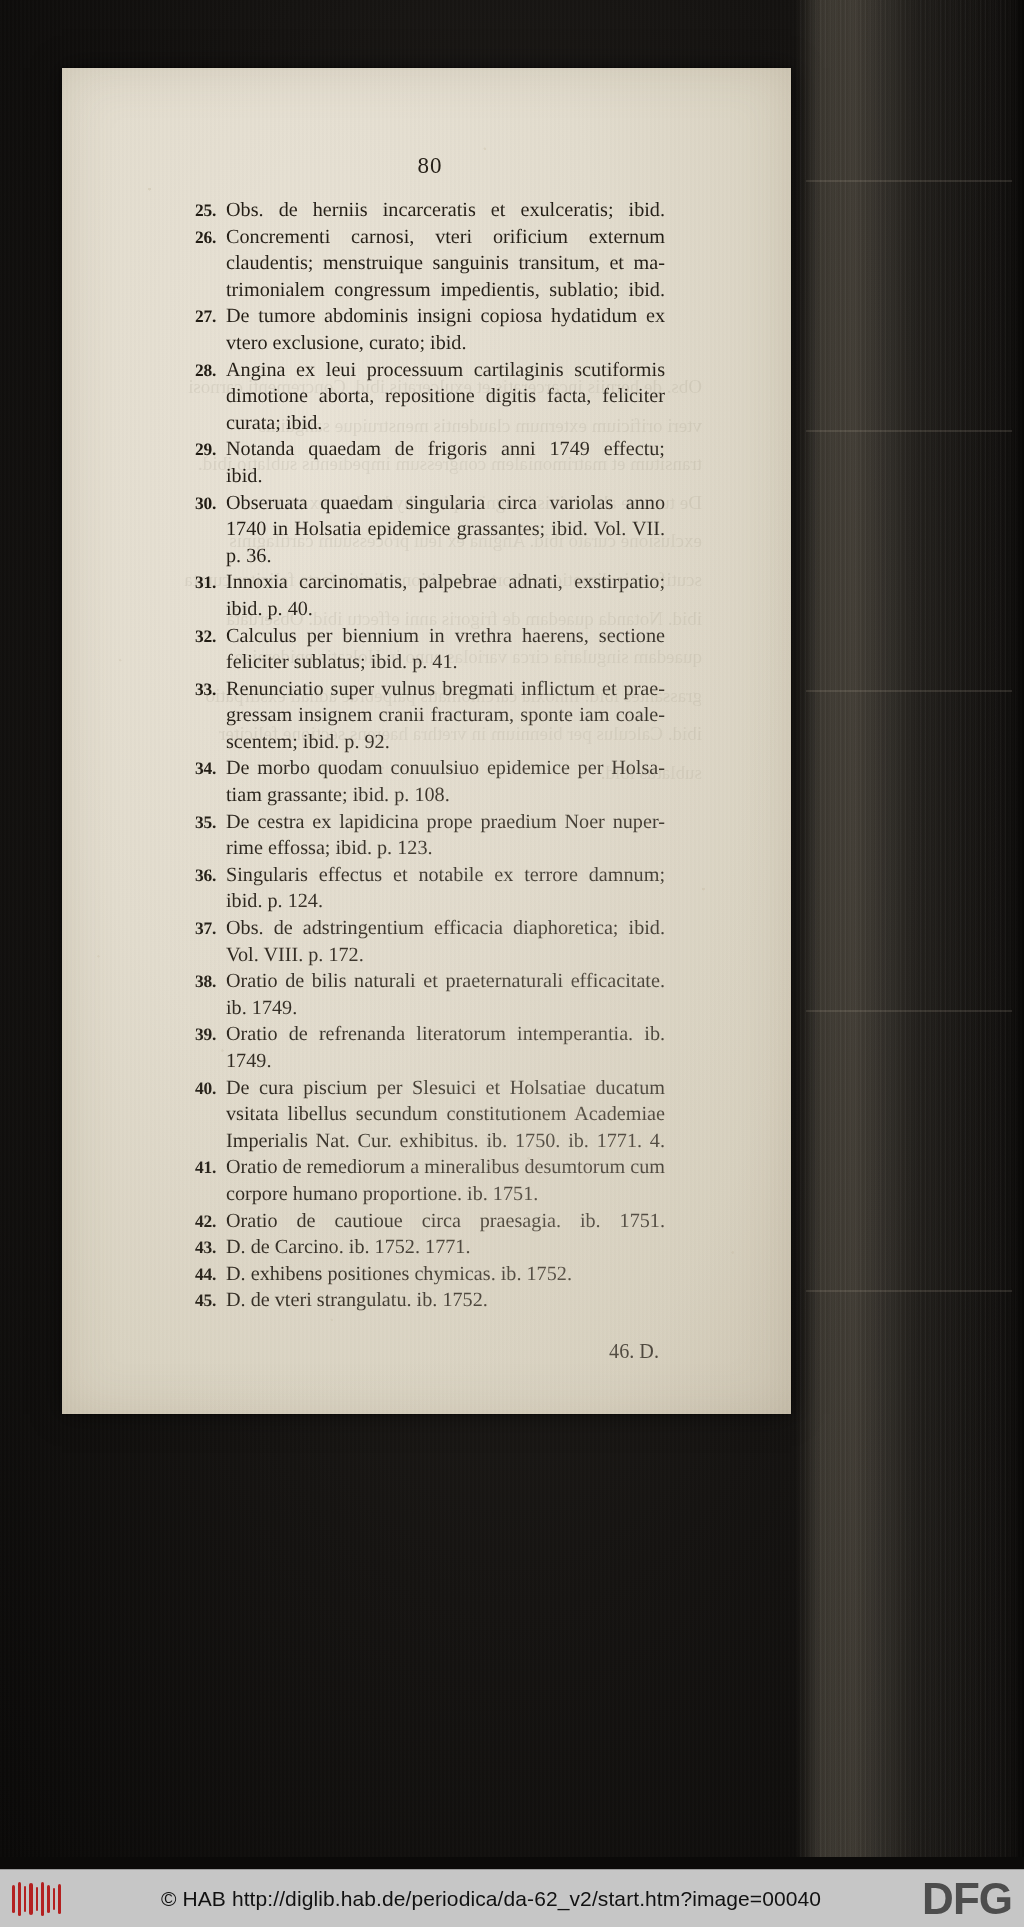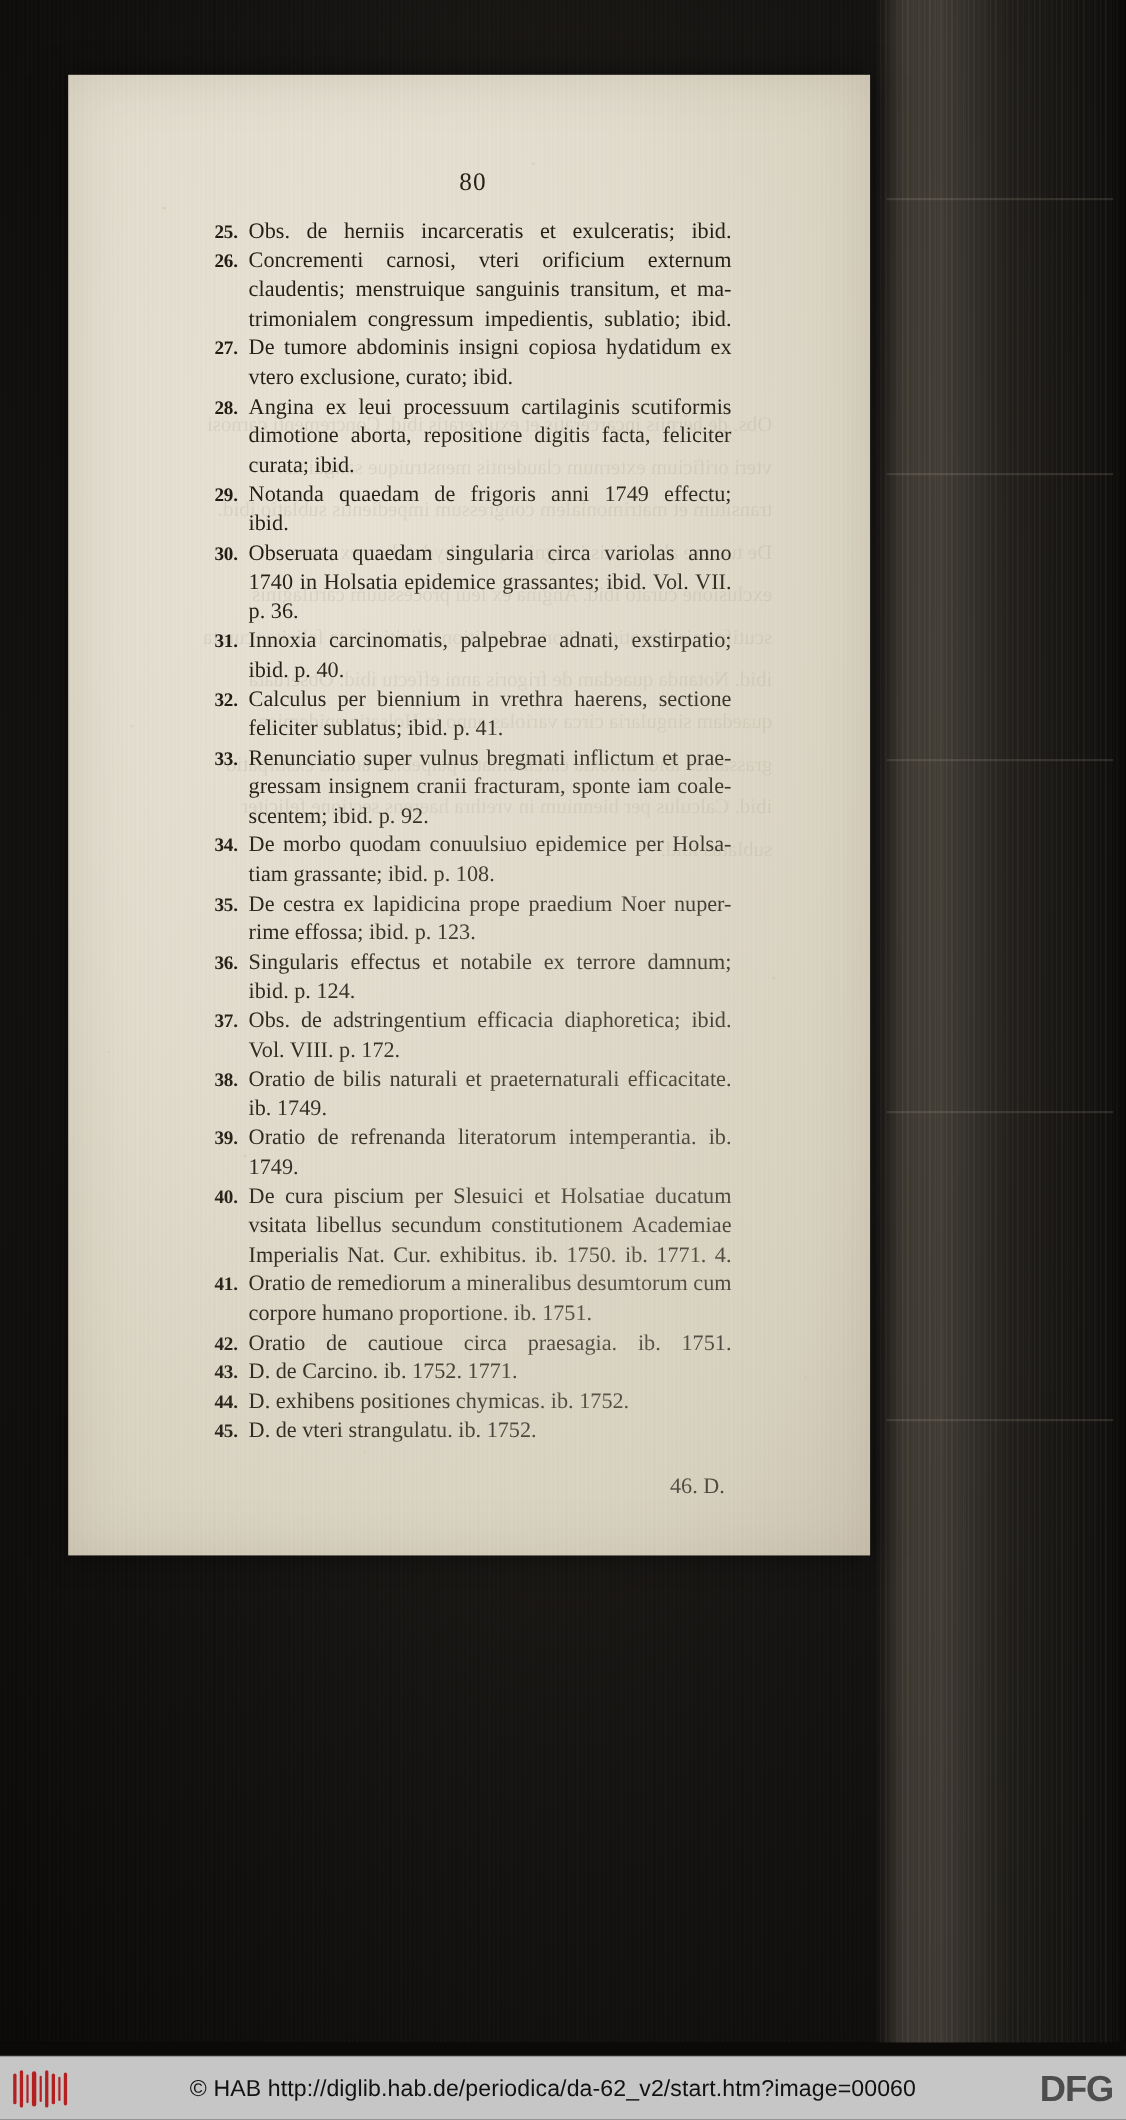--- a/index.html
+++ b/index.html
@@ -188,21 +188,21 @@
     color: #111;
     letter-spacing: .1px;
     white-space: nowrap;
     margin-left: -10px;
   }
   #dfg-logo {
     flex: 0 0 auto;
     margin-right: 12px;
     font-family: "Liberation Sans", sans-serif;
     font-weight: bold;
-    font-size: 33px;
+    font-size: 44px;
     letter-spacing: -1px;
     color: #4d4d4d;
   }
   
   #footer-gap {
     position: absolute;
     left: 0; top: 1857px;
     width: 1024px; height: 12px;
     background: #0b0a09;
   }
@@ -331,15 +331,15 @@
         <rect x="16" y="5" width="2" height="26" rx="1"></rect>
         <rect x="21" y="2" width="4" height="32" rx="2"></rect>
         <rect x="28" y="6" width="2" height="24" rx="1"></rect>
         <rect x="33" y="1" width="3" height="34" rx="1.5"></rect>
         <rect x="39" y="4" width="3" height="28" rx="1.5"></rect>
         <rect x="45" y="7" width="2" height="22" rx="1"></rect>
         <rect x="50" y="3" width="3" height="30" rx="1.5"></rect>
       </g>
     </svg>
   </div>
-  <div id="footer-credit">© HAB http://diglib.hab.de/periodica/da-62_v2/start.htm?image=00060</div>
+  <div id="footer-credit">© HAB http://diglib.hab.de/periodica/da-62_v2/start.htm?image=00040</div>
   <div id="dfg-logo">DFG</div>
 </div>
 
 </body></html>

